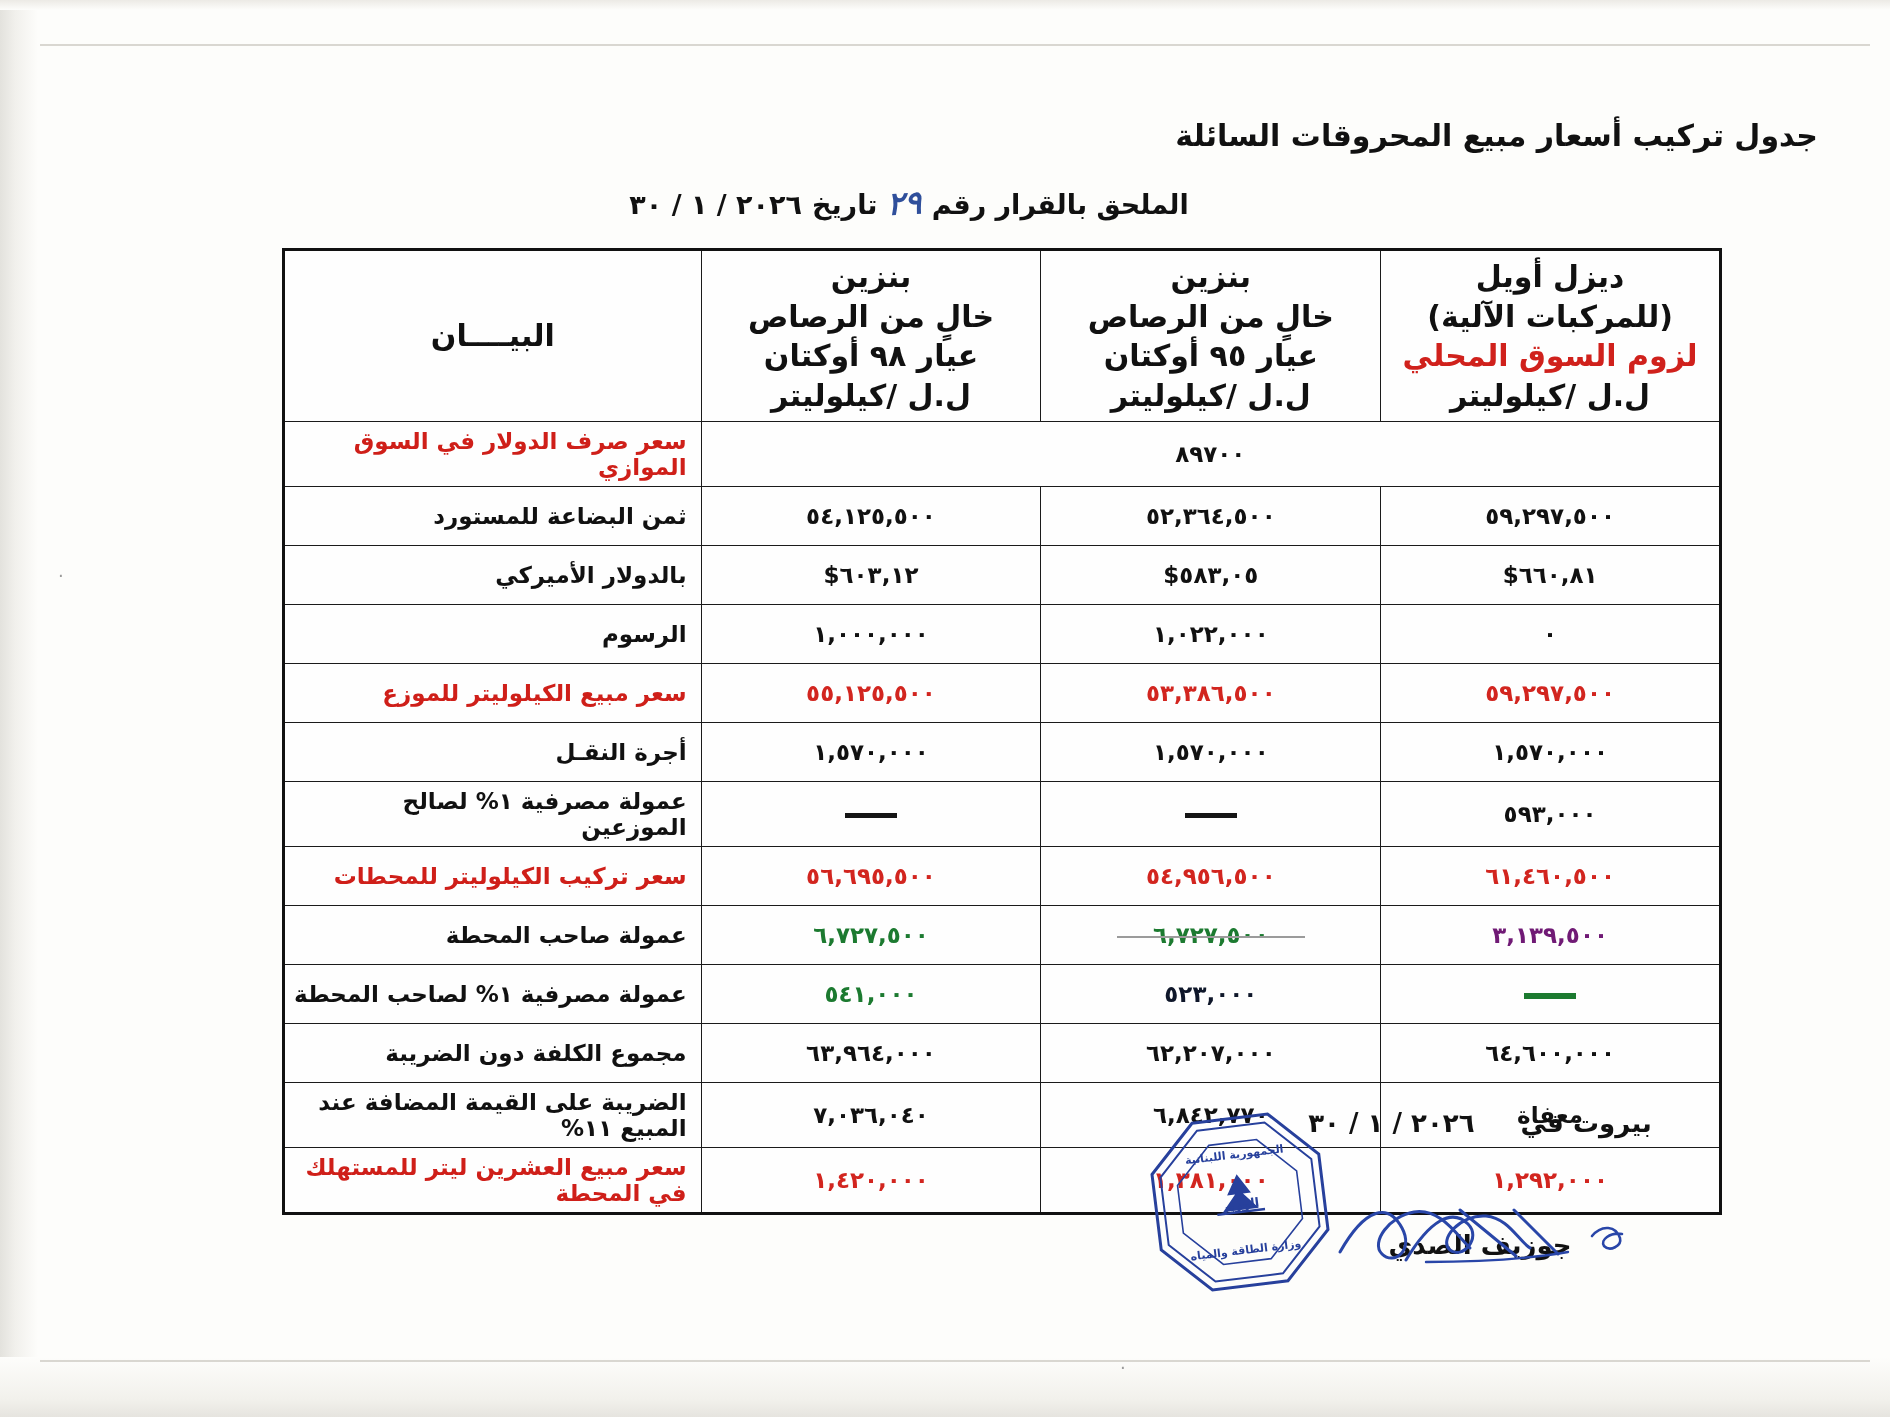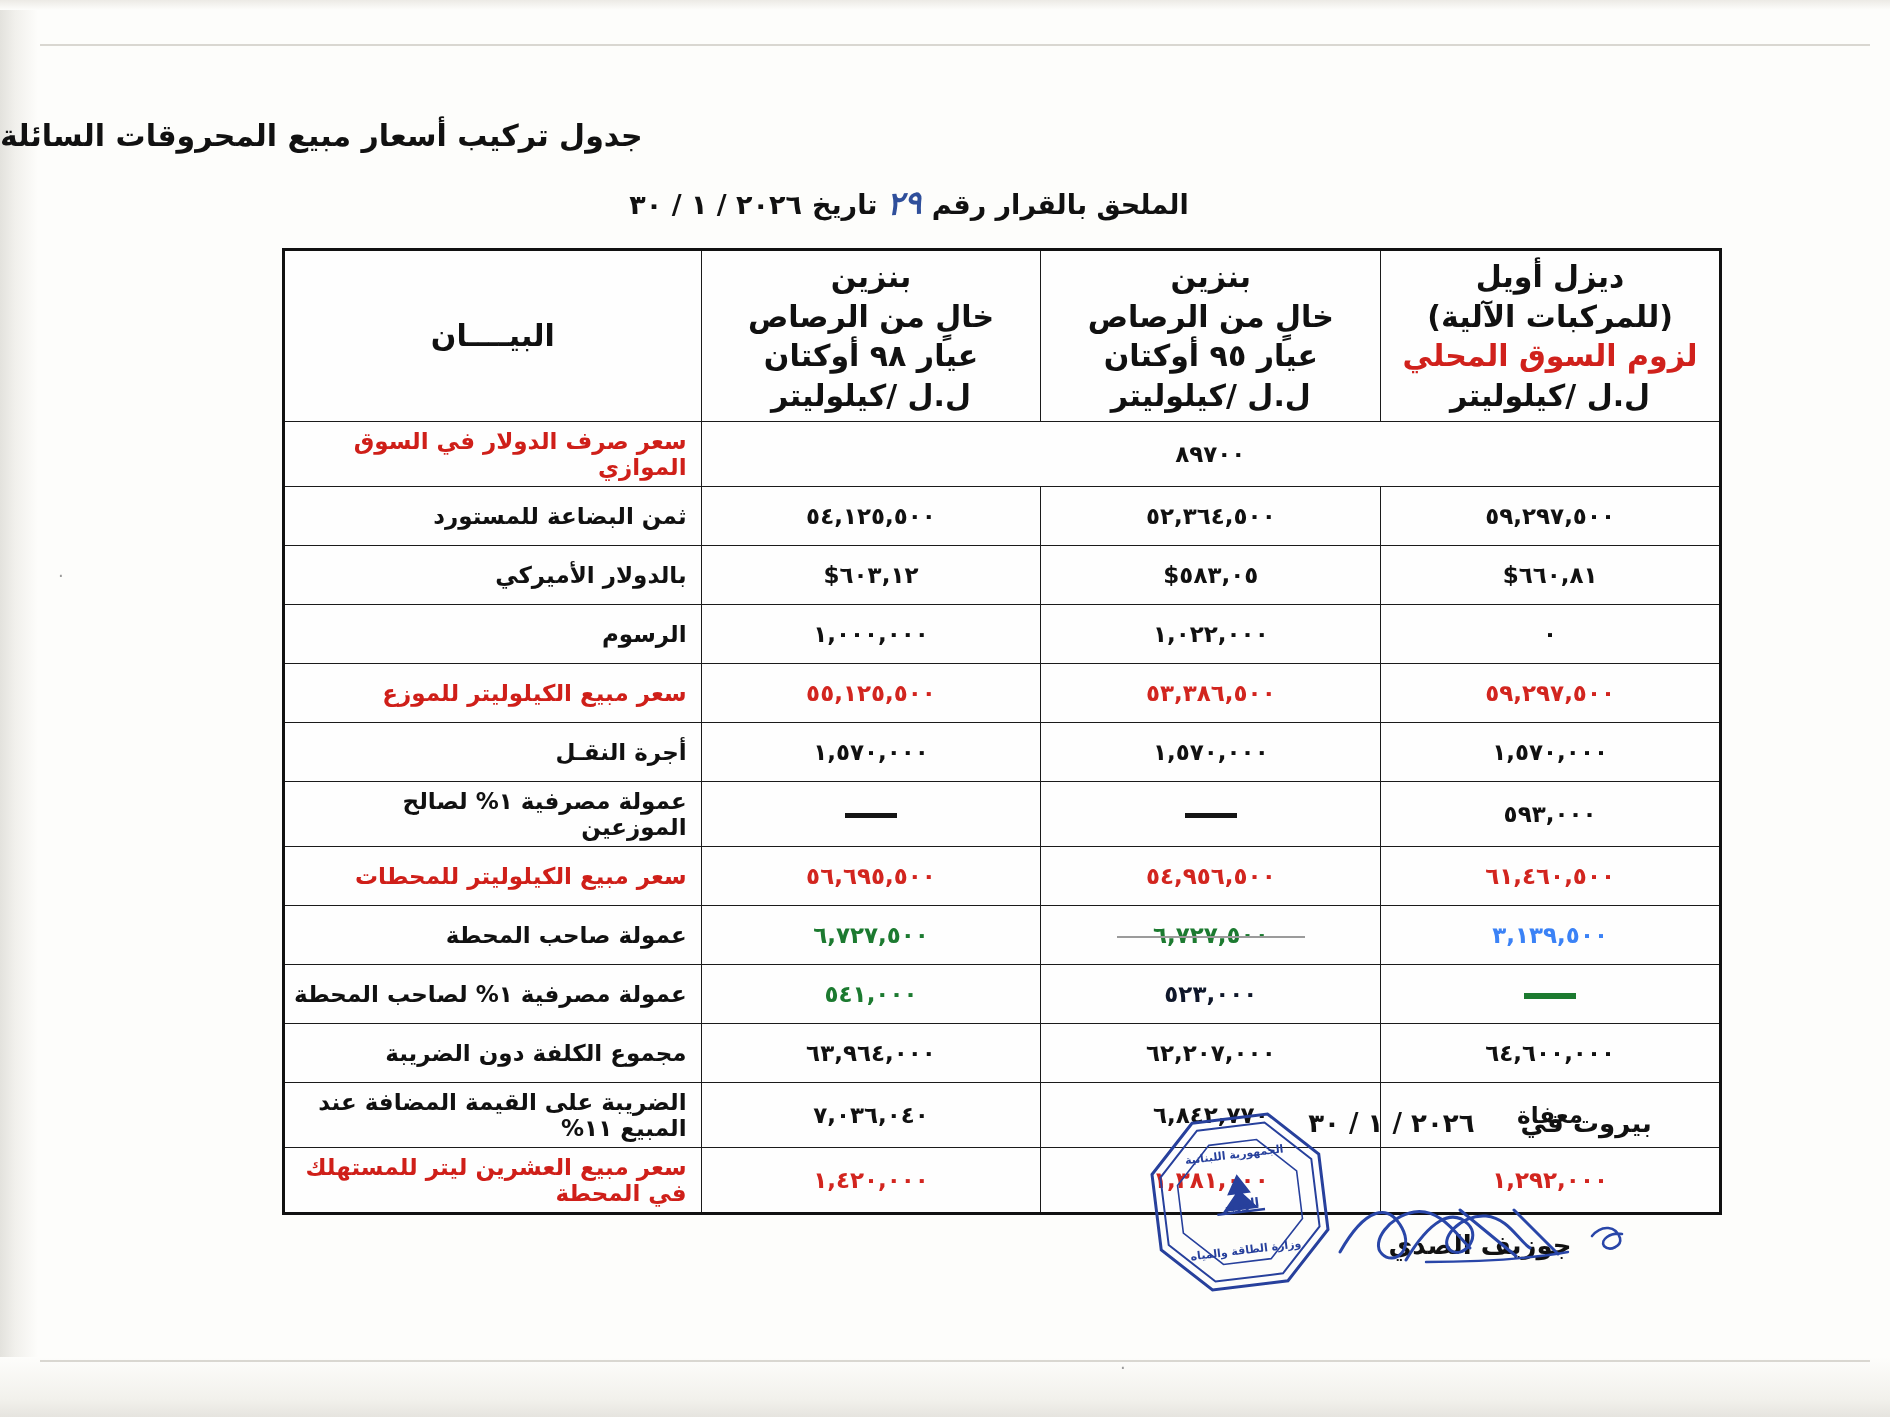--- a/index.html
+++ b/index.html
@@ -54,21 +54,21 @@
     width: 1890px;
     height: 1417px;
   }
 
   
   .title-block {
     position: absolute;
     top: 118px;
     left: 0;
     width: 1818px;
-    text-align: left;
+    text-align: right;
   }
   .doc-title {
     font-size: 30px;
     font-weight: bold;
     color: #111;
     letter-spacing: 0px;
     line-height: 1.2;
   }
   .subtitle-row {
     margin-top: 30px;
@@ -332,24 +332,24 @@
           <tr class="row-tall">
             <td class="num" style="color: rgb(17, 17, 17);"><span style="color: rgb(17, 17, 17);">٥٩٣,٠٠٠</span></td>
             <td class="num"><span class="dash"></span></td>
             <td class="num"><span class="dash"></span></td>
             <td class="lbl" style="color: rgb(17, 17, 17);">عمولة مصرفية ١% لصالح الموزعين</td>
           </tr>
           <tr class="row-tall">
             <td class="num" style="color: rgb(210, 37, 31);"><span style="color: rgb(210, 37, 31);">٦١,٤٦٠,٥٠٠</span></td>
             <td class="num" style="color: rgb(210, 37, 31);"><span style="color: rgb(210, 37, 31);">٥٤,٩٥٦,٥٠٠</span></td>
             <td class="num" style="color: rgb(210, 37, 31);"><span style="color: rgb(210, 37, 31);">٥٦,٦٩٥,٥٠٠</span></td>
-            <td class="lbl" style="color: rgb(207, 31, 25);">سعر مبيع الكيلوليتر للمحطات</td>
-          </tr>
-          <tr class="row-tall">
-            <td class="num" style="color: rgb(28, 122, 48);"><span style="color: #3b82f6;">٣,١٣٩,٥٠٠</span></td>
+            <td class="lbl" style="color: rgb(207, 31, 25);">سعر تركيب الكيلوليتر للمحطات</td>
+          </tr>
+          <tr class="row-tall">
+            <td class="num" style="color: rgb(28, 122, 48);"><span style="color: #701a75;">٣,١٣٩,٥٠٠</span></td>
             <td class="num" style="color: rgb(28, 122, 48);"><span class="struck" style="color: rgb(28, 122, 48);">٦,٧٢٧,٥٠٠</span></td>
             <td class="num" style="color: rgb(28, 122, 48);"><span style="color: rgb(28, 122, 48);">٦,٧٢٧,٥٠٠</span></td>
             <td class="lbl" style="color: rgb(17, 17, 17);">عمولة صاحب المحطة</td>
           </tr>
           <tr class="row-tall">
             <td class="num"><span class="dash green"></span></td>
             <td class="num" style="color: rgb(28, 122, 48);"><span style="color: #0f172a;">٥٢٣,٠٠٠</span></td>
             <td class="num" style="color: rgb(28, 122, 48);"><span style="color: rgb(28, 122, 48);">٥٤١,٠٠٠</span></td>
             <td class="lbl" style="color: rgb(17, 17, 17);">عمولة مصرفية ١% لصاحب المحطة</td>
           </tr>

